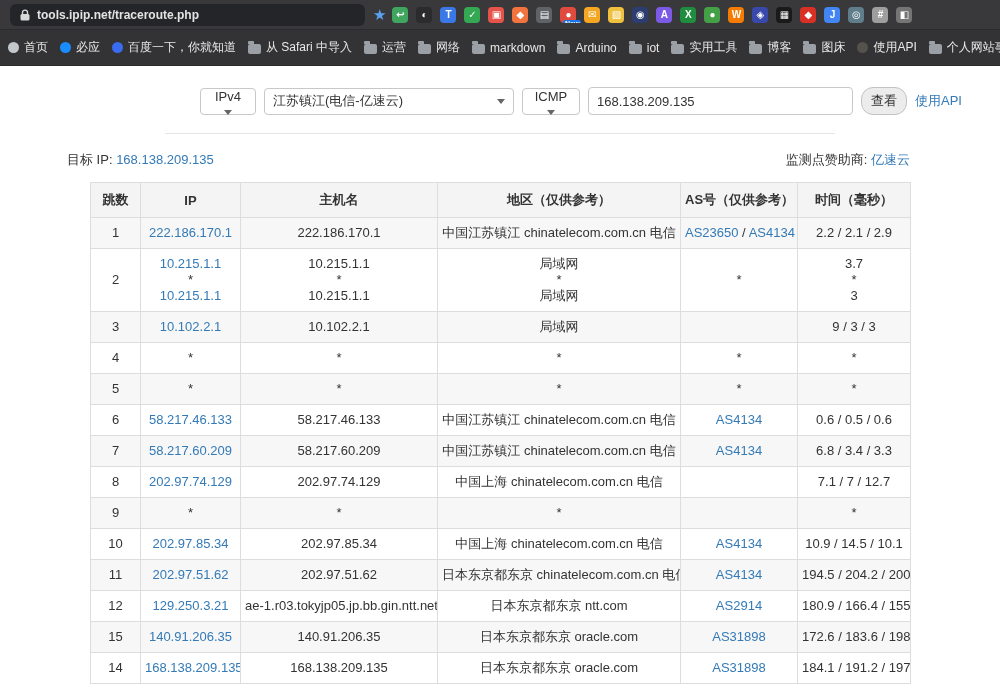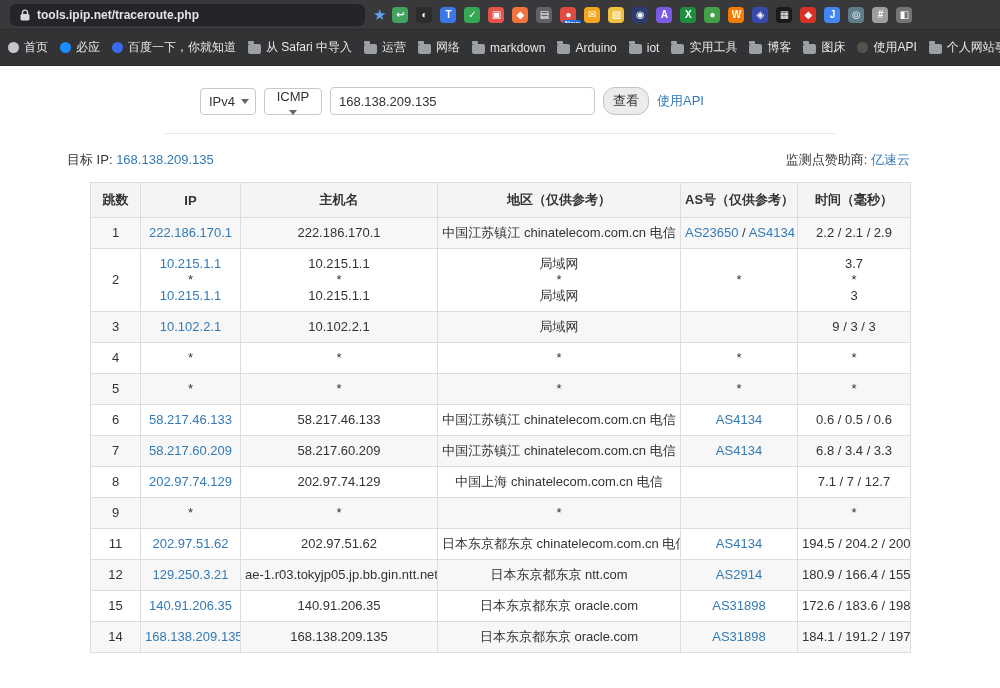--- a/index.html
+++ b/index.html
@@ -304,22 +304,26 @@
     </span>
     <span class="bm">
       <i class="bm-ic folder"></i>
       <b class="bm-label">个人网站事宜</b>
     </span>
   </div>
 
 <div class="content">
 
   <div class="query-form">
-    <div class="select" style="width:56px;">
+    <div class="select" style="width:56px;flex-direction:column;">
       <span>IPv4</span>
+      <span class="caret"></span>
+    </div>
+    <div class="select" style="width:250px;">
+      <span>江苏镇江(电信-亿速云)</span>
       <span class="caret"></span>
     </div>
     <div class="select" style="width:58px;flex-direction:column;">
       <span>ICMP</span>
       <span class="caret"></span>
     </div>
     <input class="ip-input" type="text" value="168.138.209.135" style="">
     <button class="go-btn">查看</button>
     <a class="api-link" href="#">使用API</a>
   </div>
@@ -423,20 +427,28 @@
         </tr>
         <tr>
           <td>9</td>
           <td>*</td>
           <td>*</td>
           <td>*</td>
           <td></td>
           <td>*</td>
         </tr>
         <tr>
+          <td>10</td>
+          <td><a href="#">202.97.85.34</a></td>
+          <td>202.97.85.34</td>
+          <td>中国上海 chinatelecom.com.cn 电信</td>
+          <td><a href="#">AS4134</a></td>
+          <td>10.9 / 14.5 / 10.1</td>
+        </tr>
+        <tr>
           <td>11</td>
           <td><a href="#">202.97.51.62</a></td>
           <td>202.97.51.62</td>
           <td>日本东京都东京 chinatelecom.com.cn 电信</td>
           <td><a href="#">AS4134</a></td>
           <td>194.5 / 204.2 / 200.6</td>
         </tr>
         <tr>
           <td>12</td>
           <td><a href="#">129.250.3.21</a></td>

